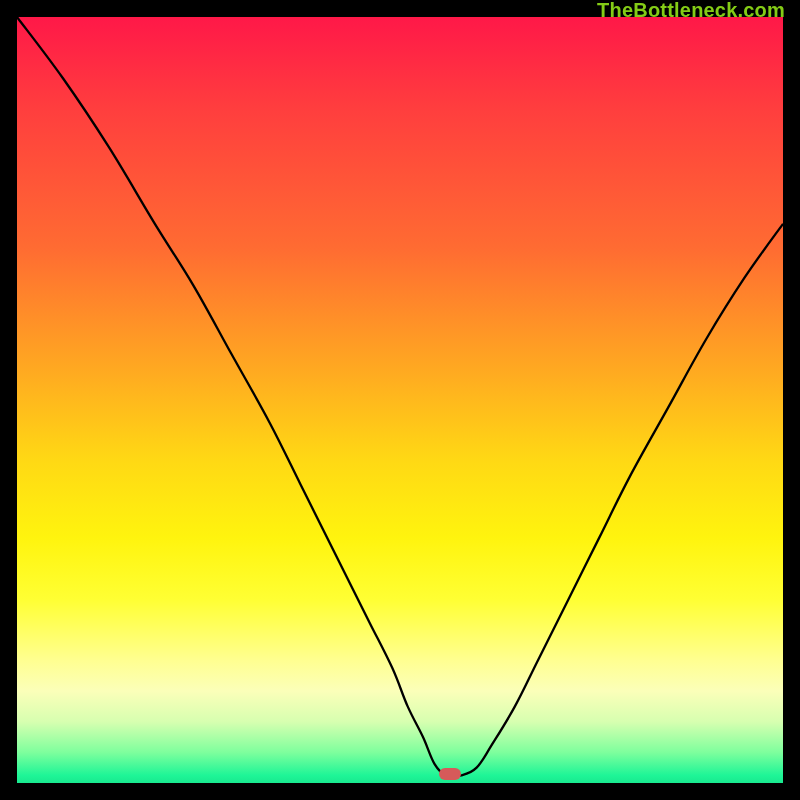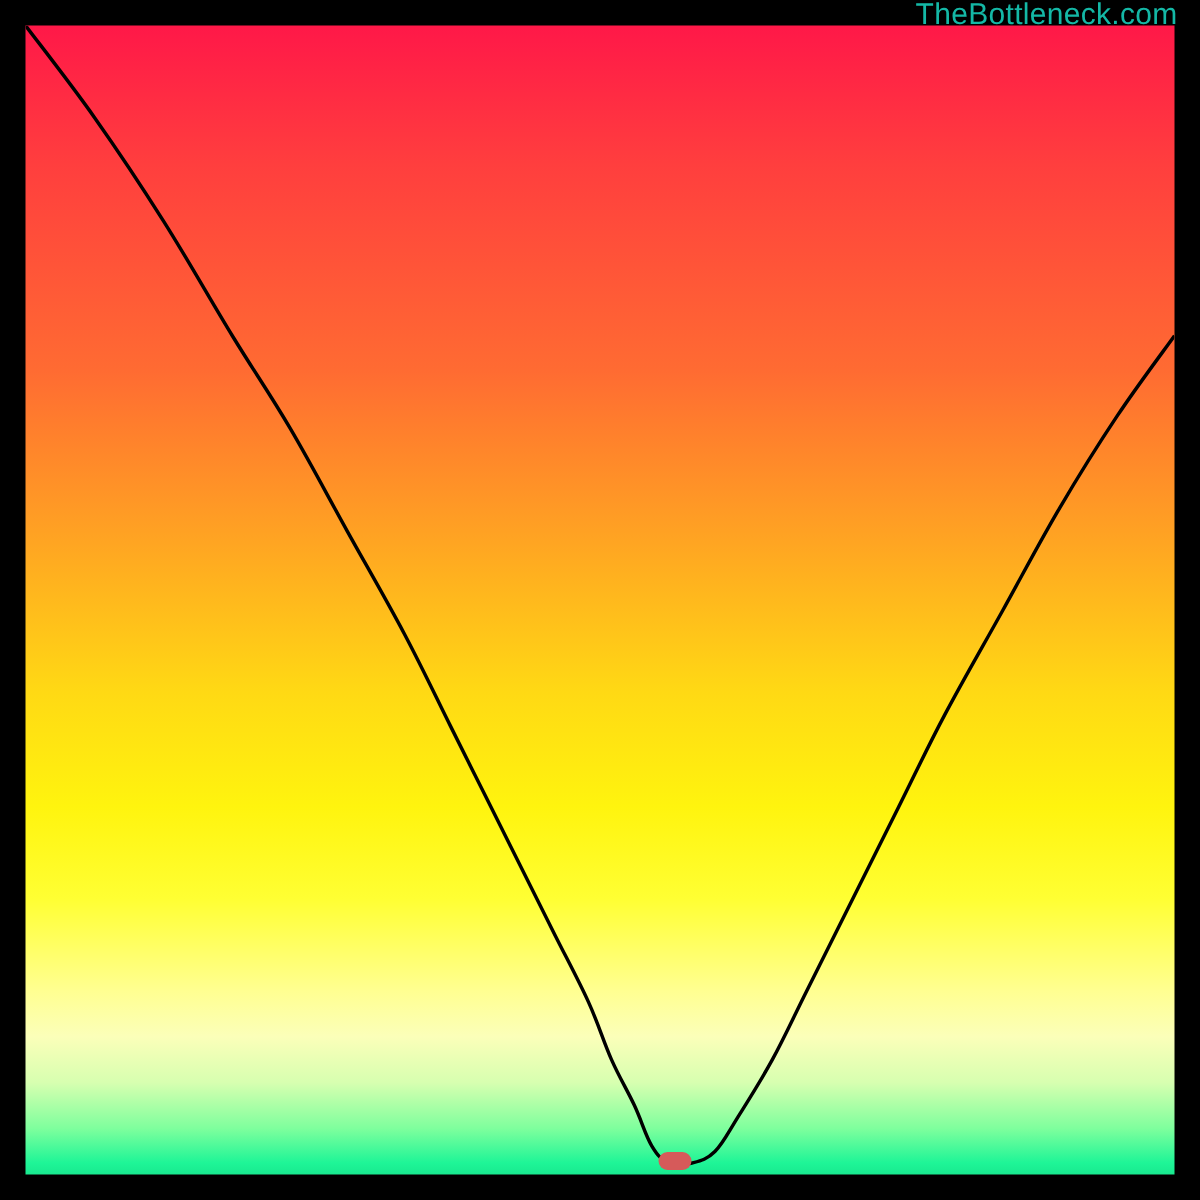--- a/index.html
+++ b/index.html
@@ -44,23 +44,23 @@
     position: absolute;
     left: 0;
     top: 0;
     width: 766px;
     height: 766px;
   }
   .watermark {
     position: absolute;
     top: -1px;
     right: 15px;
-    color: #14b8a6;
+    color: #84cc16;
     font-size: 20px;
-    font-weight: 400;
+    font-weight: 700;
     letter-spacing: 0.2px;
   }
   .marker {
     position: absolute;
     width: 22px;
     height: 12px;
     background: #d65a5a;
     border-radius: 6px;
     transform: translate(-50%, -50%);
   }

